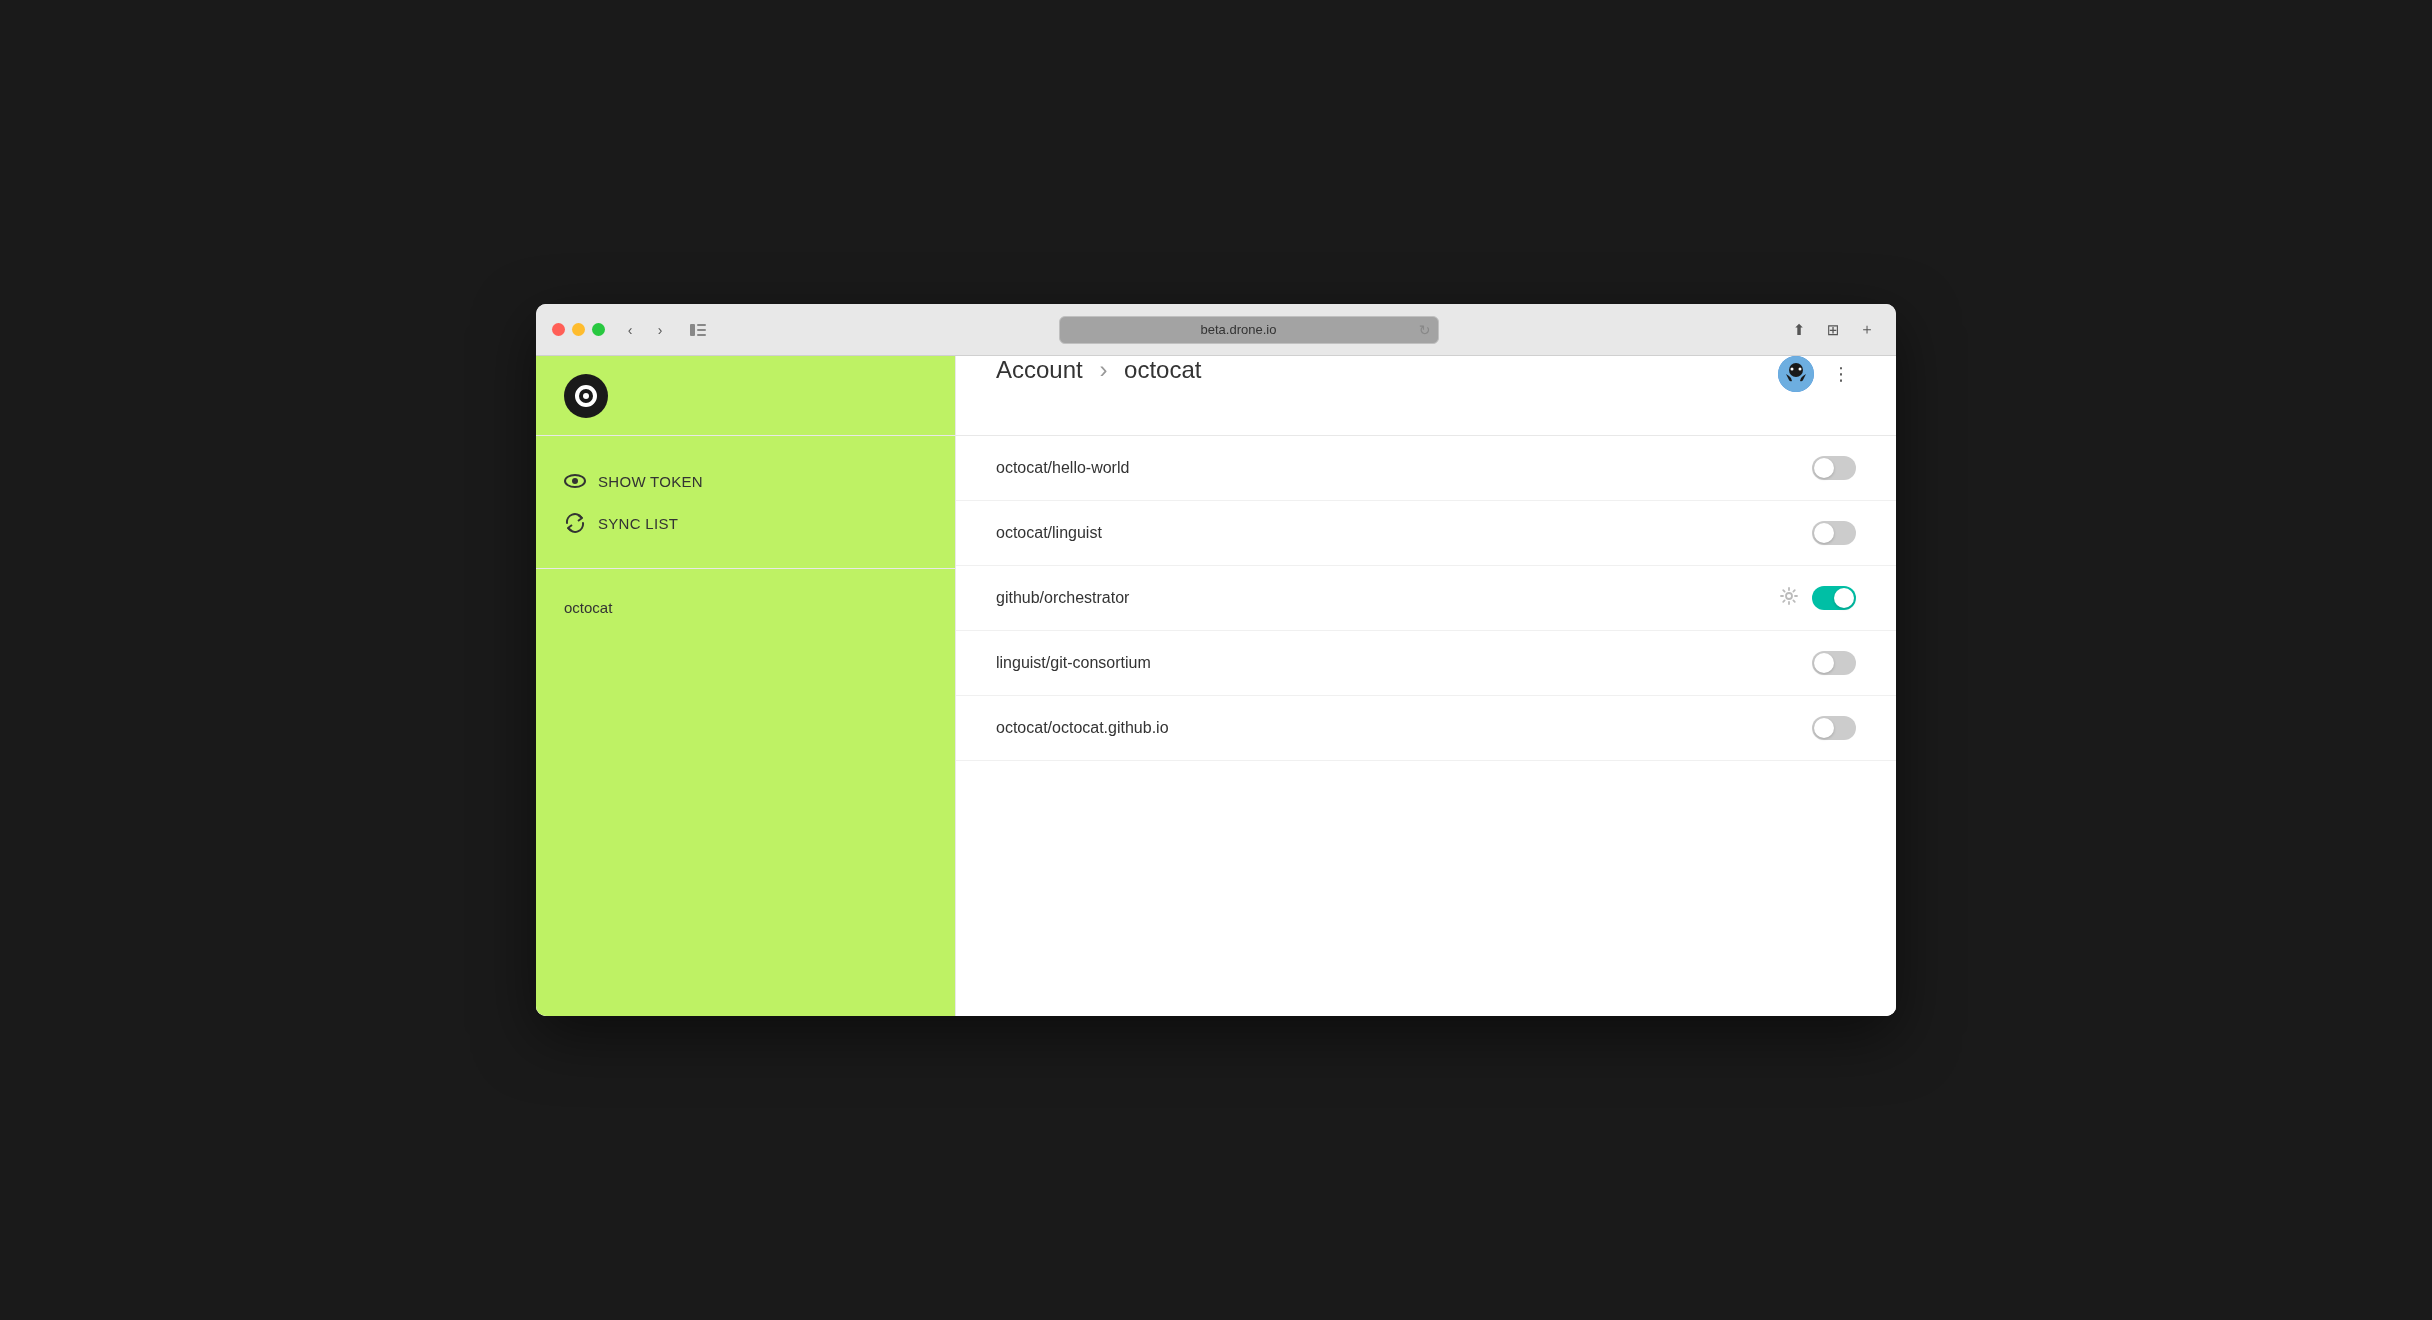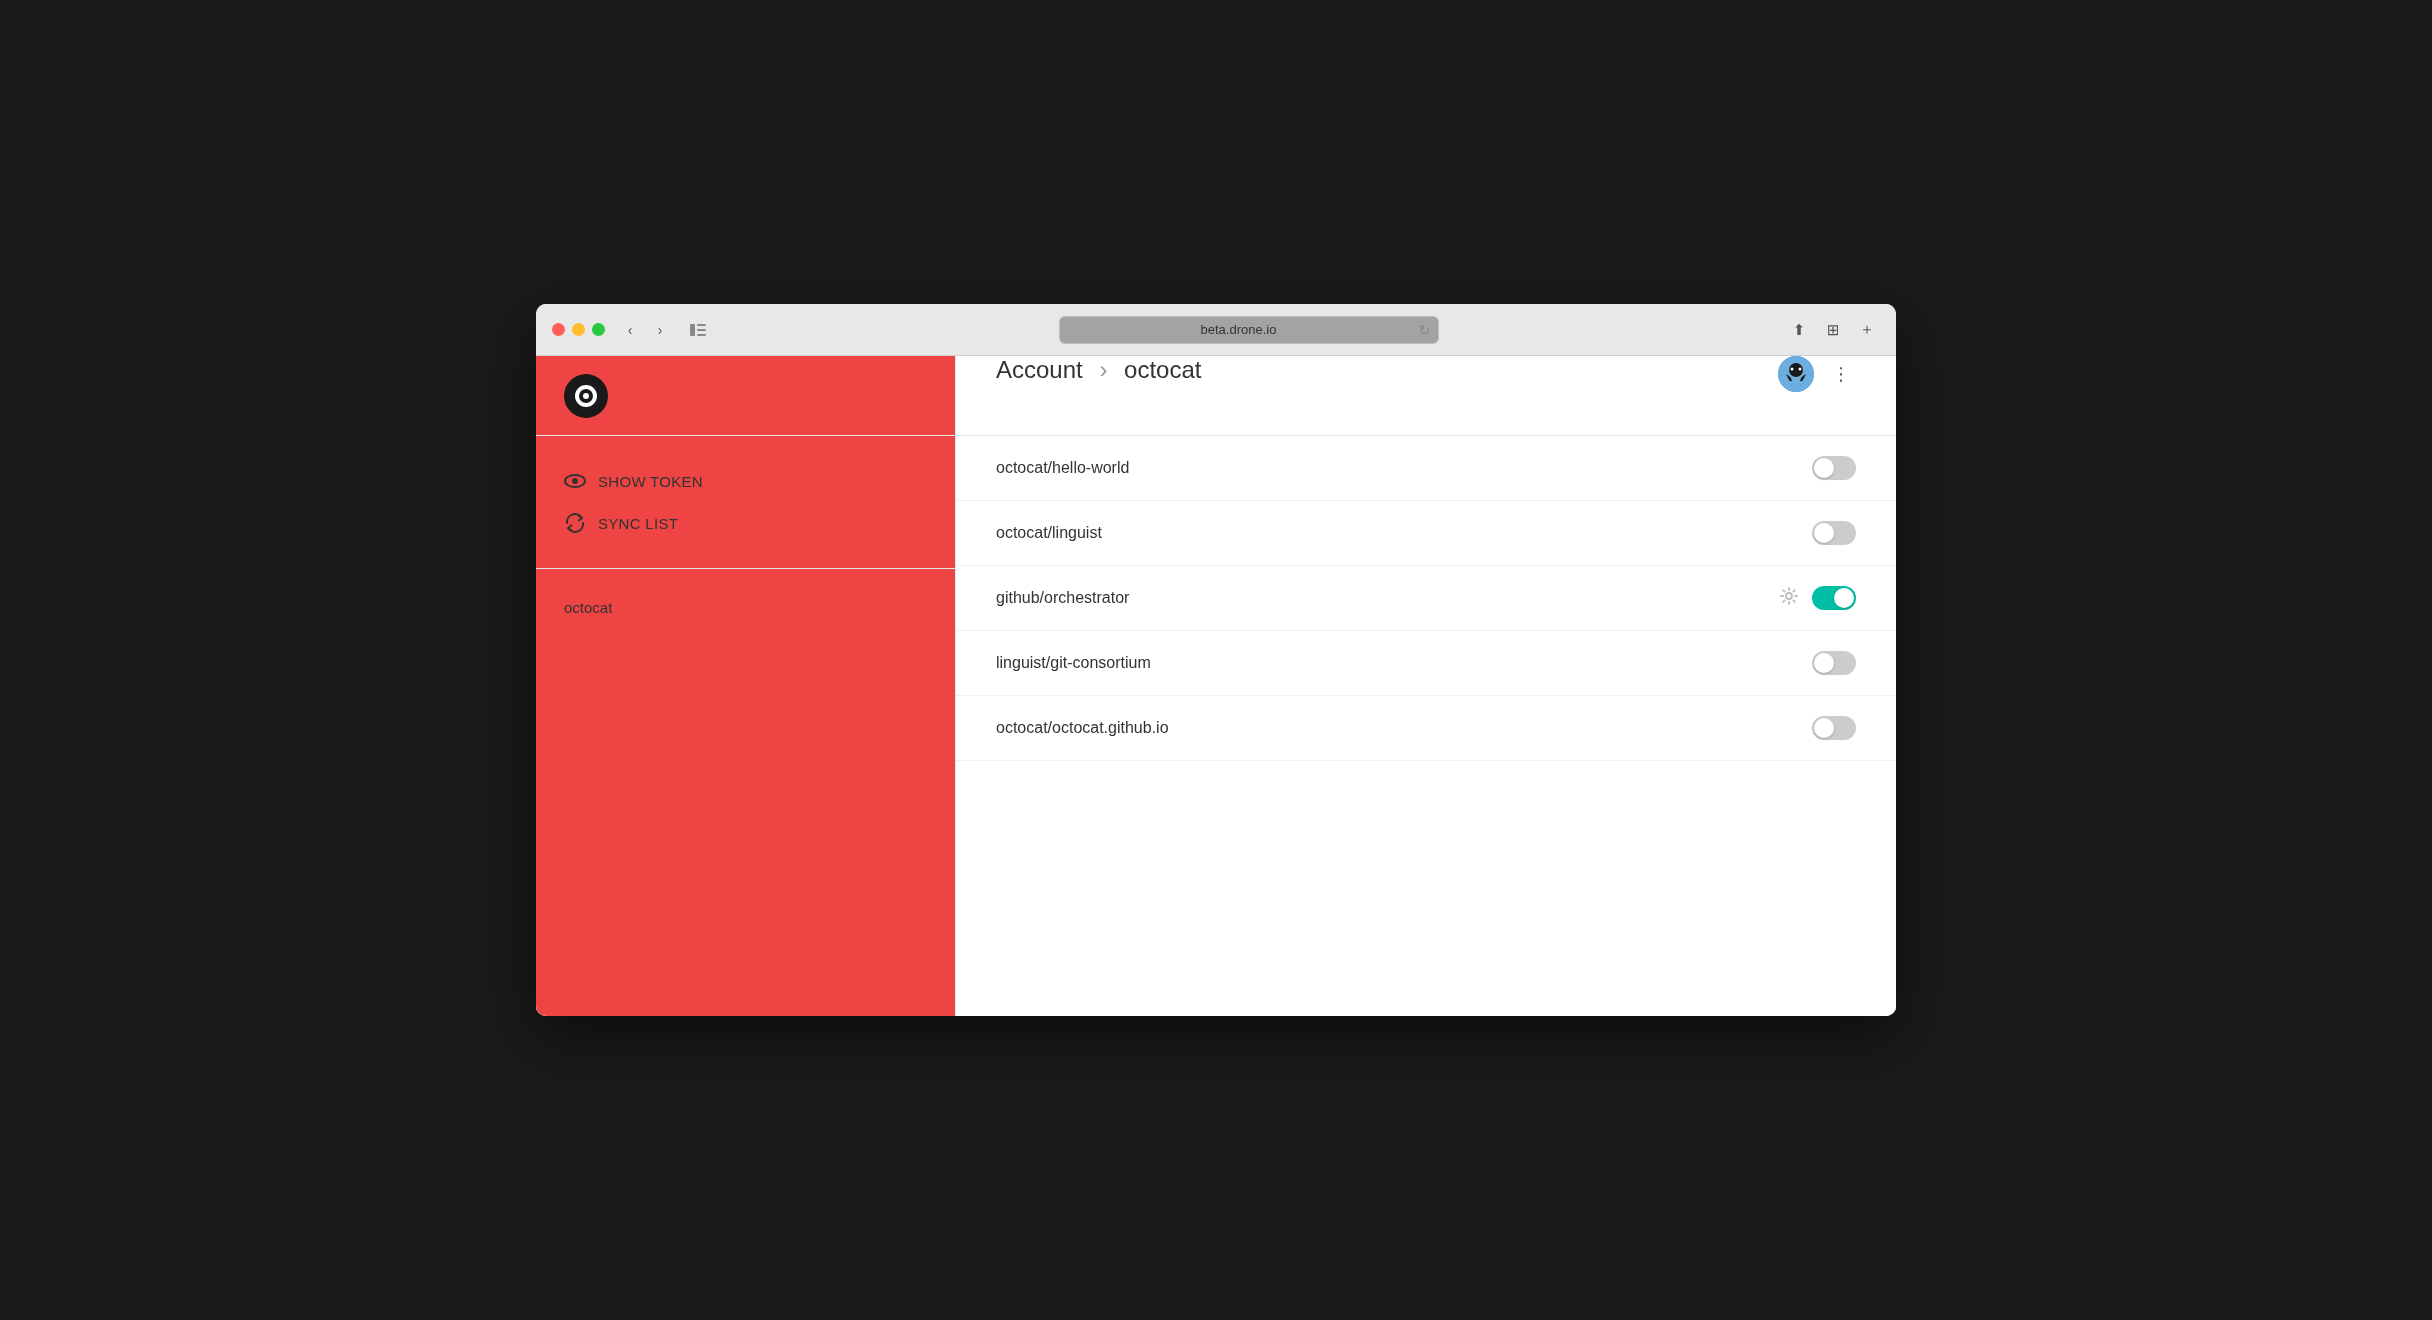--- a/index.html
+++ b/index.html
@@ -140,21 +140,21 @@
     .app-container {
       display: flex;
       height: 660px;
       background: #fff;
     }
 
     
     .sidebar {
       width: 420px;
       border-right: 1px solid #e8e8e8;
-      background: #ef4444;
+      background: #bef264;
       flex-shrink: 0;
     }
 
     .sidebar-header {
       height: 80px;
       display: flex;
       align-items: center;
       padding: 0 28px;
       border-bottom: 1px solid #e8e8e8;
     }

